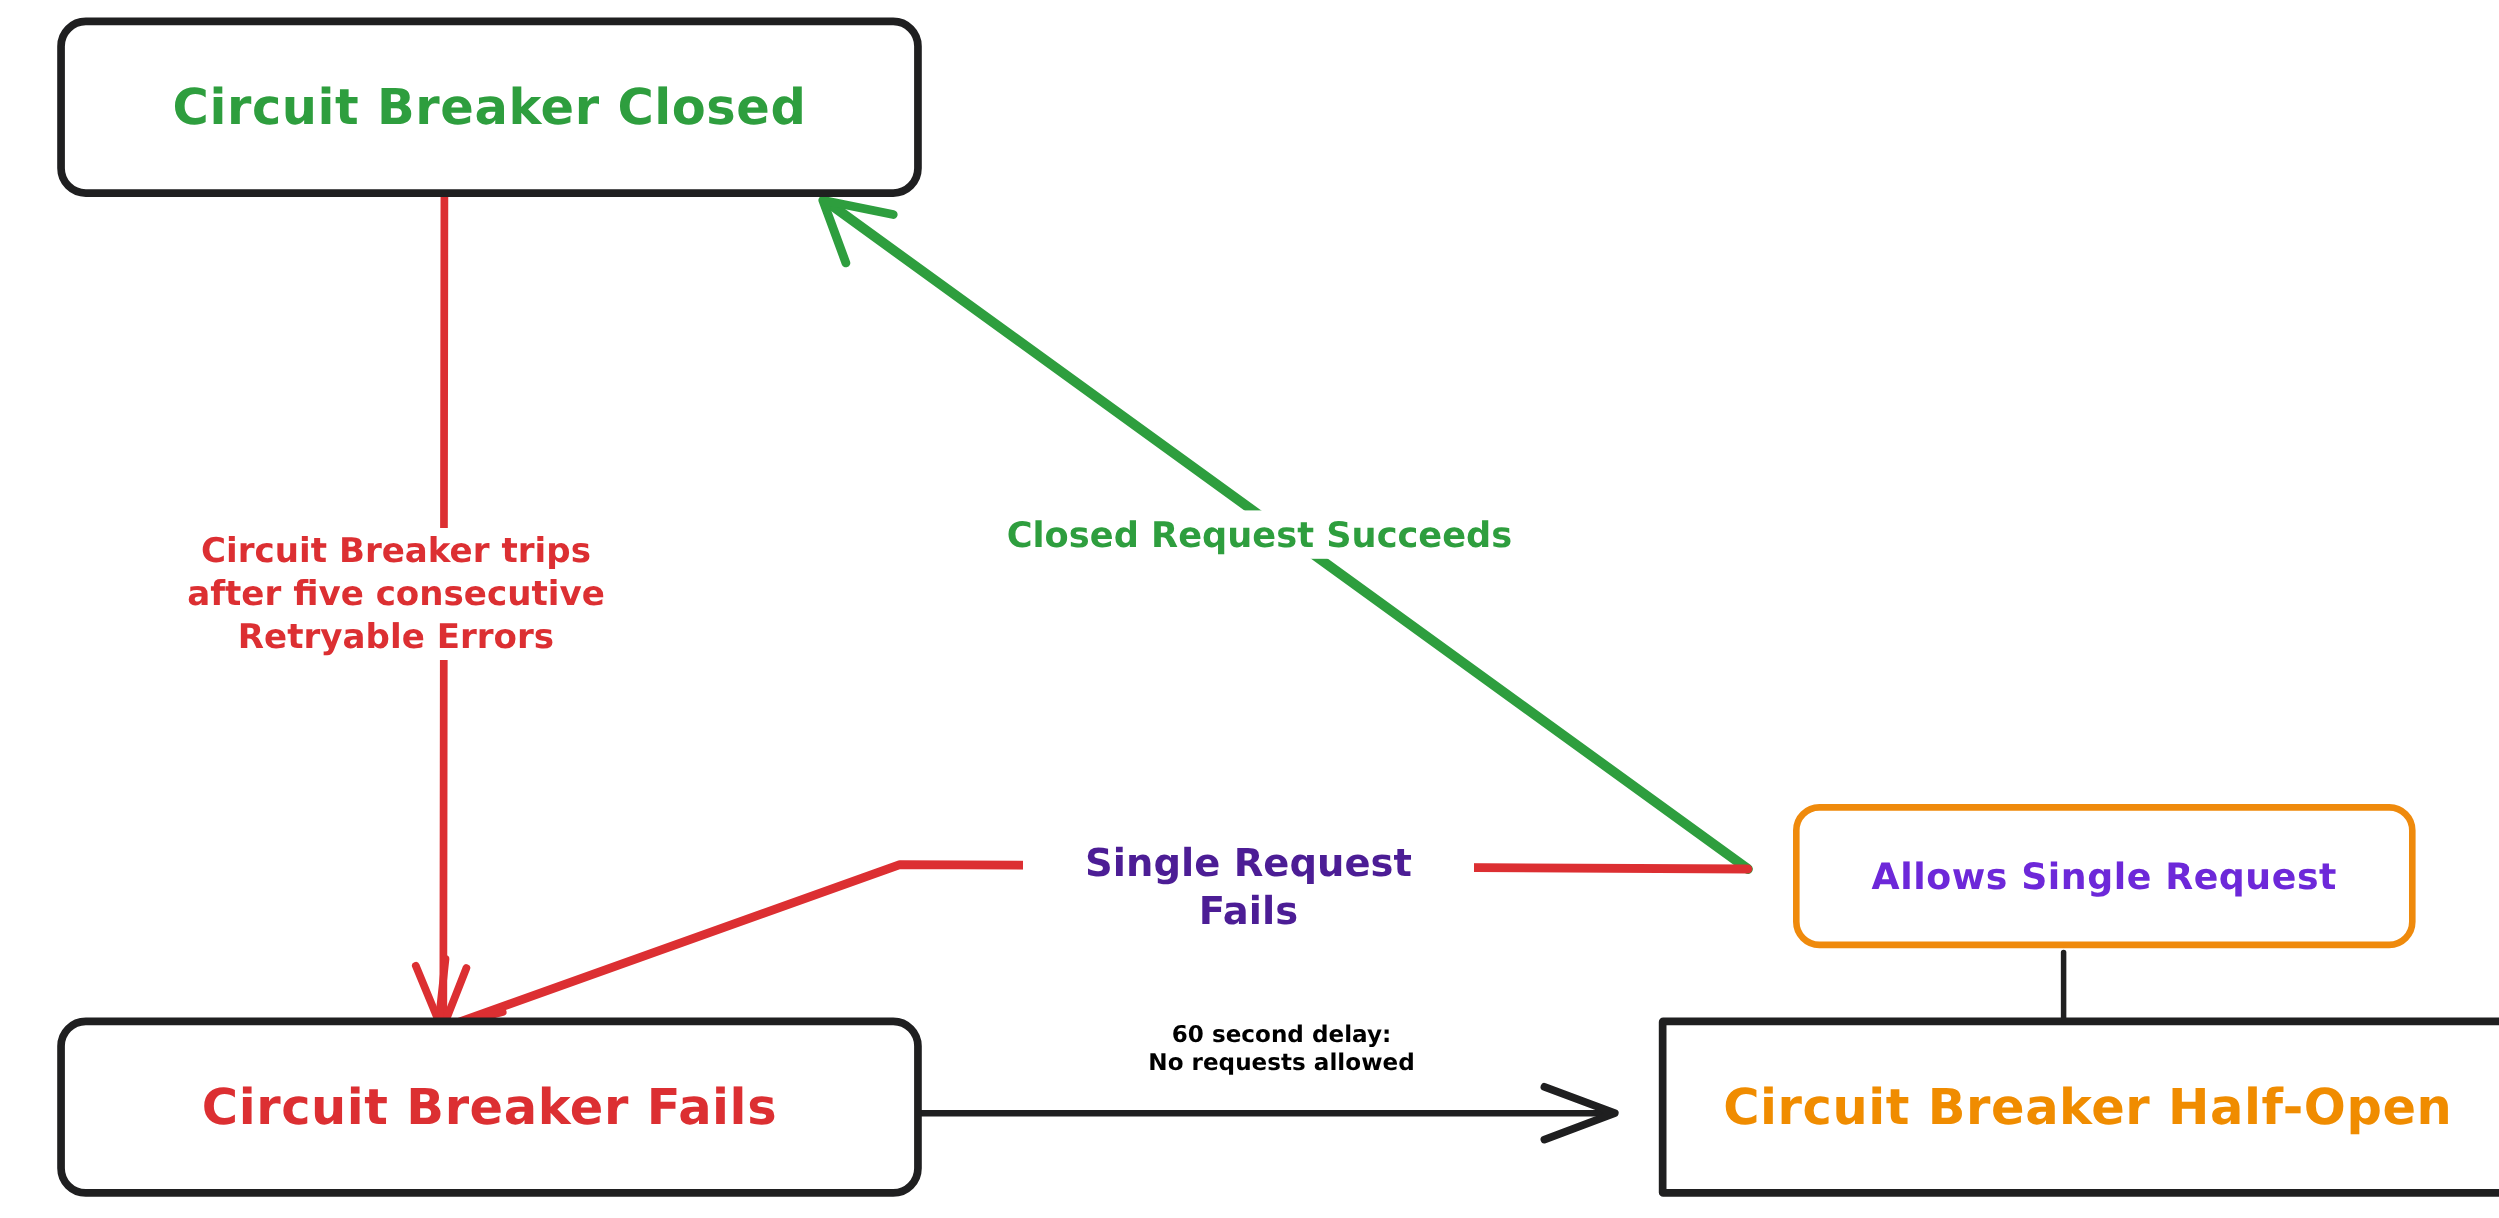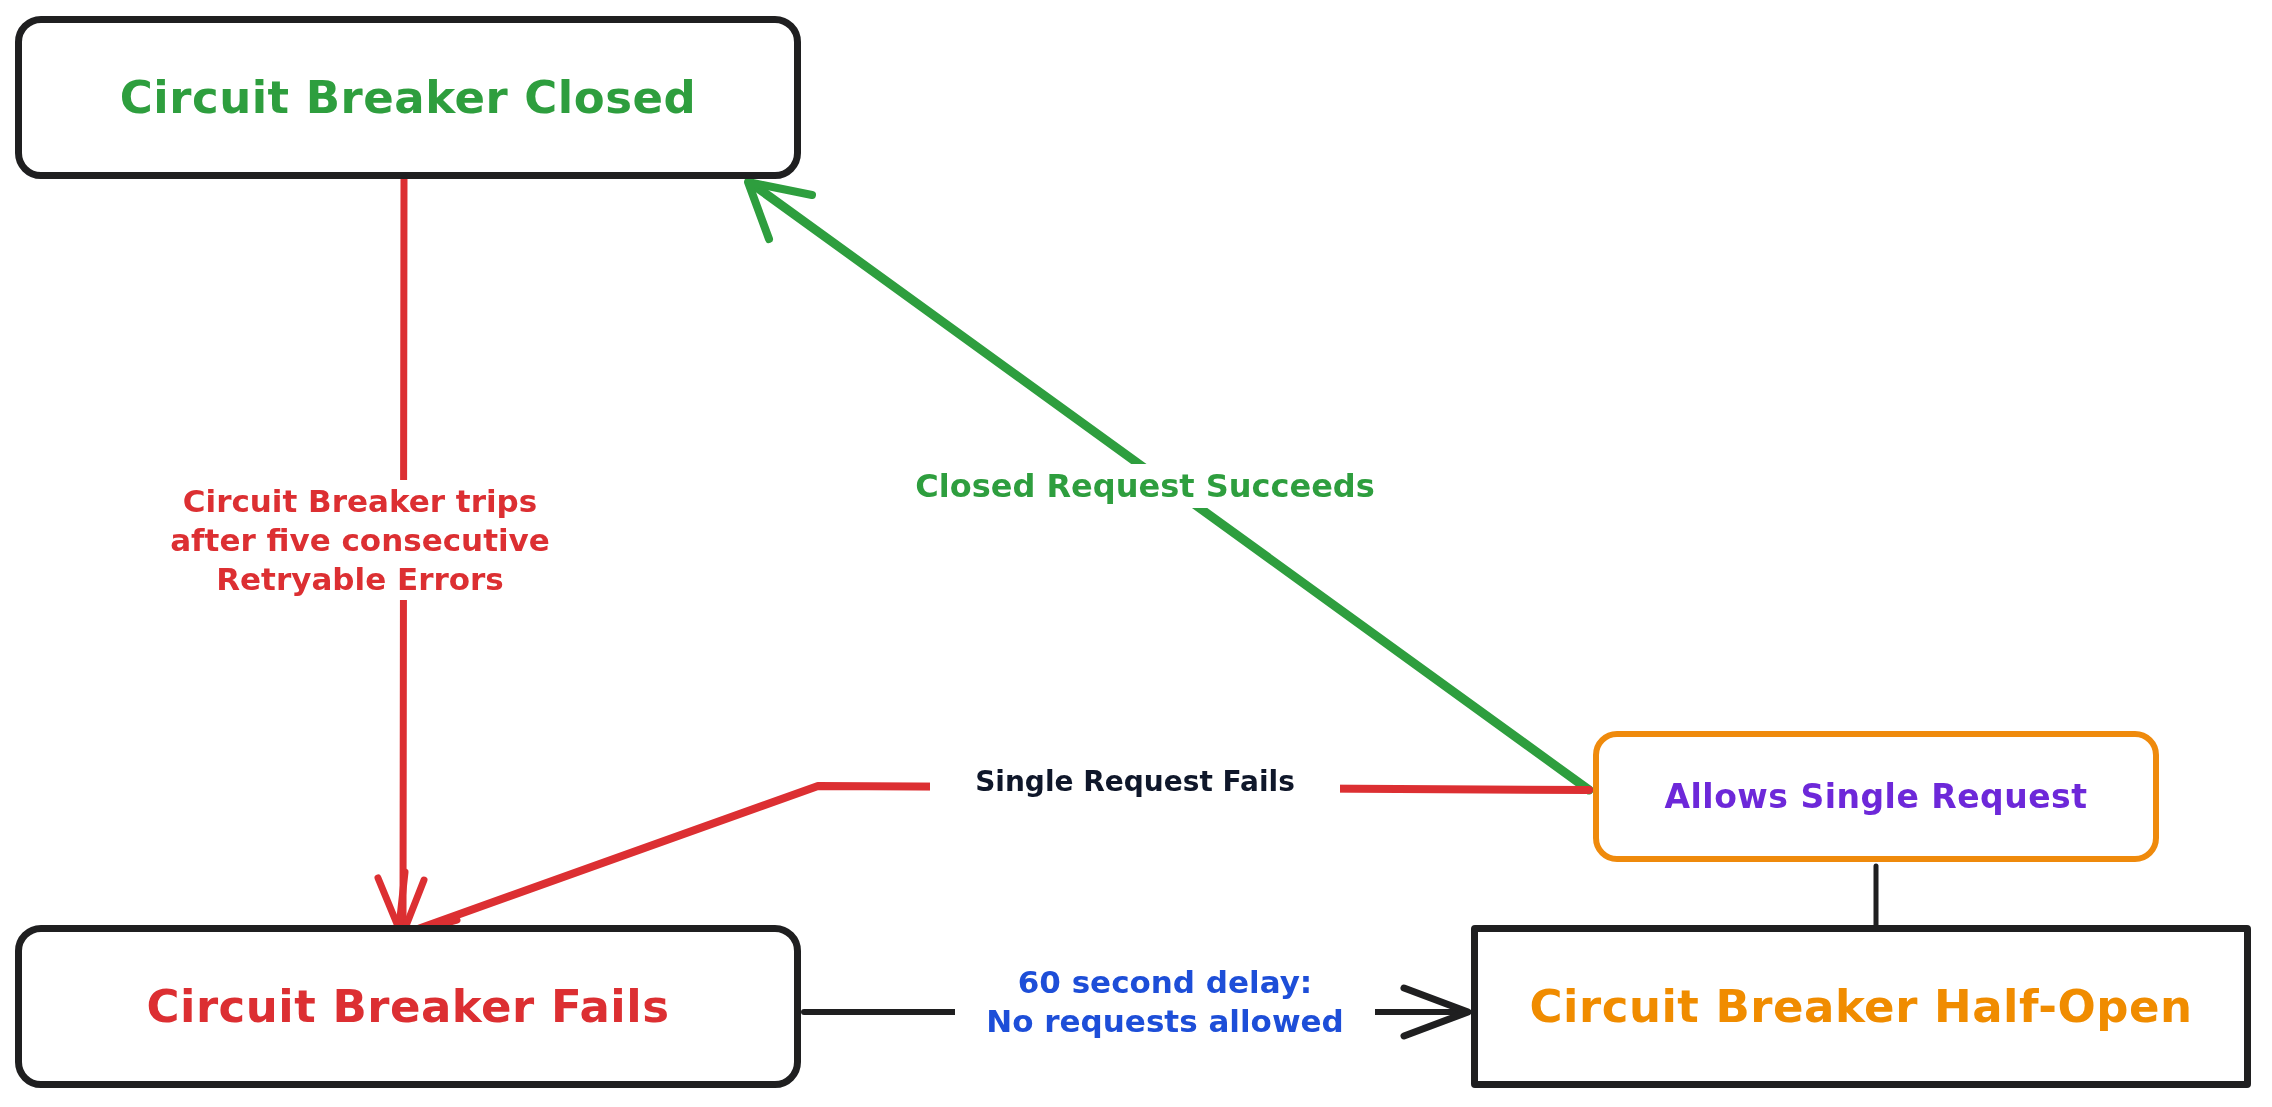--- a/index.html
+++ b/index.html
@@ -24,20 +24,21 @@
     overflow: visible;
   }
   .node {
     position: absolute;
     box-sizing: border-box;
     background: #ffffff;
     display: flex;
     align-items: center;
     justify-content: center;
     text-align: left;
+    margin-left: 37px;
   }
   .node-label {
     font-family: "DejaVu Sans", sans-serif;
     font-weight: 700;
     letter-spacing: 0.5px;
     white-space: nowrap;
   }
   .edge-label {
     position: absolute;
     font-family: "DejaVu Sans", sans-serif;
@@ -57,22 +58,22 @@
   #node-allows   { left: 1593px; top: 731px; width: 566px;  height: 131px;  border: 6px solid #ef8a0c; border-radius: 24px; }
 
   #label-closed   { color: #2e9e3e; font-size: 45px; }
   #label-open     { color: #dc2f32; font-size: 45px; }
   #label-halfopen { color: #f08c00; font-size: 45px; }
   #label-allows   { color: #6d28d9; font-size: 33px; }
 
   
   #edge-trips    { left: 150px;  top: 480px;  width: 420px; color: #dc2f32; font-size: 31px; }
   #edge-succeeds { left: 900px;  top: 464px;  width: 490px; color: #2e9e3e; font-size: 32px; }
-  #edge-fails    { left: 930px;  top: 762px;  width: 410px; color: #0f172a; font-size: 28px; }
-  #edge-delay    { left: 955px;  top: 961px;  width: 420px; color: #1d4ed8; font-size: 31px; }
+  #edge-fails    { left: 930px;  top: 762px;  width: 410px; color: #4c1d95; font-size: 35px; }
+  #edge-delay    { left: 955px;  top: 925px;  width: 420px; color: #000000; font-size: 21px; }
 </style>
 </head>
 <body>
 
 <div id="canvas">
 
   <svg class="layer" viewBox="0 0 2272 1107" preserveAspectRatio="none" aria-hidden="true">
 
     <g>
       <path d="M 404 178 L 403 930" stroke="#dc2f32" stroke-width="7" fill="none" stroke-linecap="round"></path>

